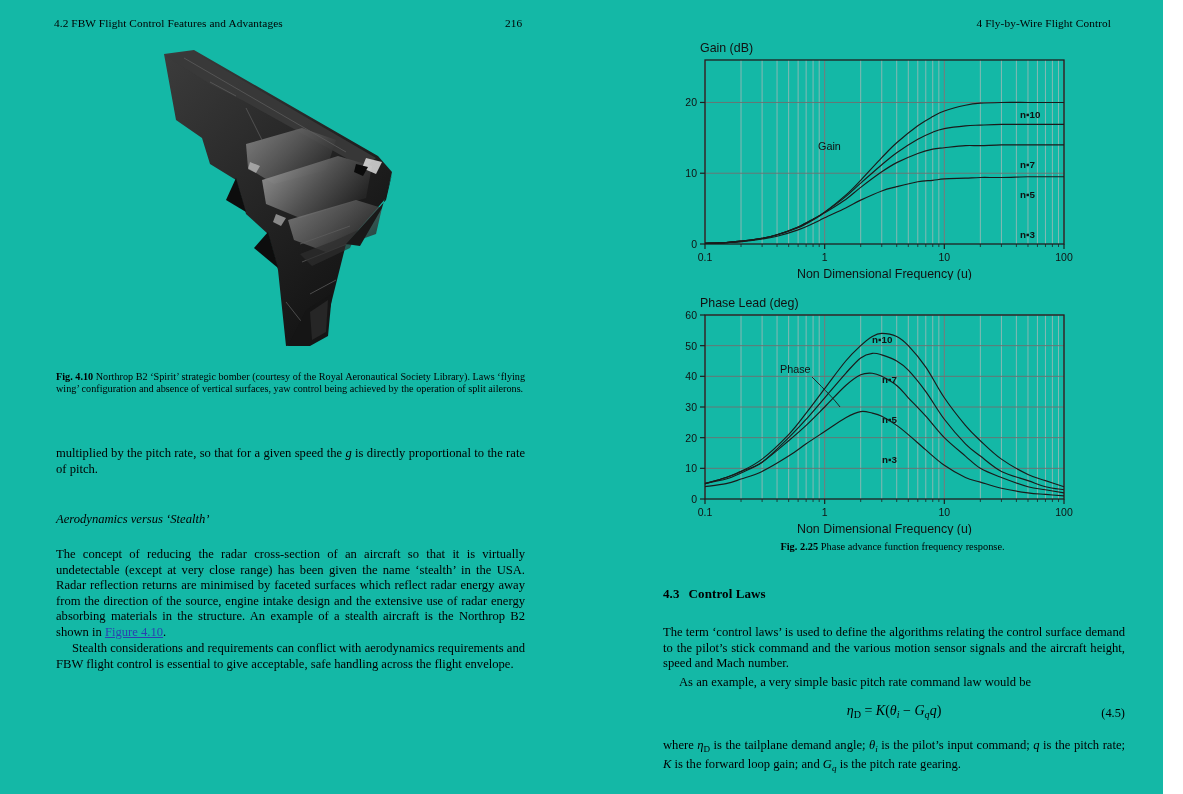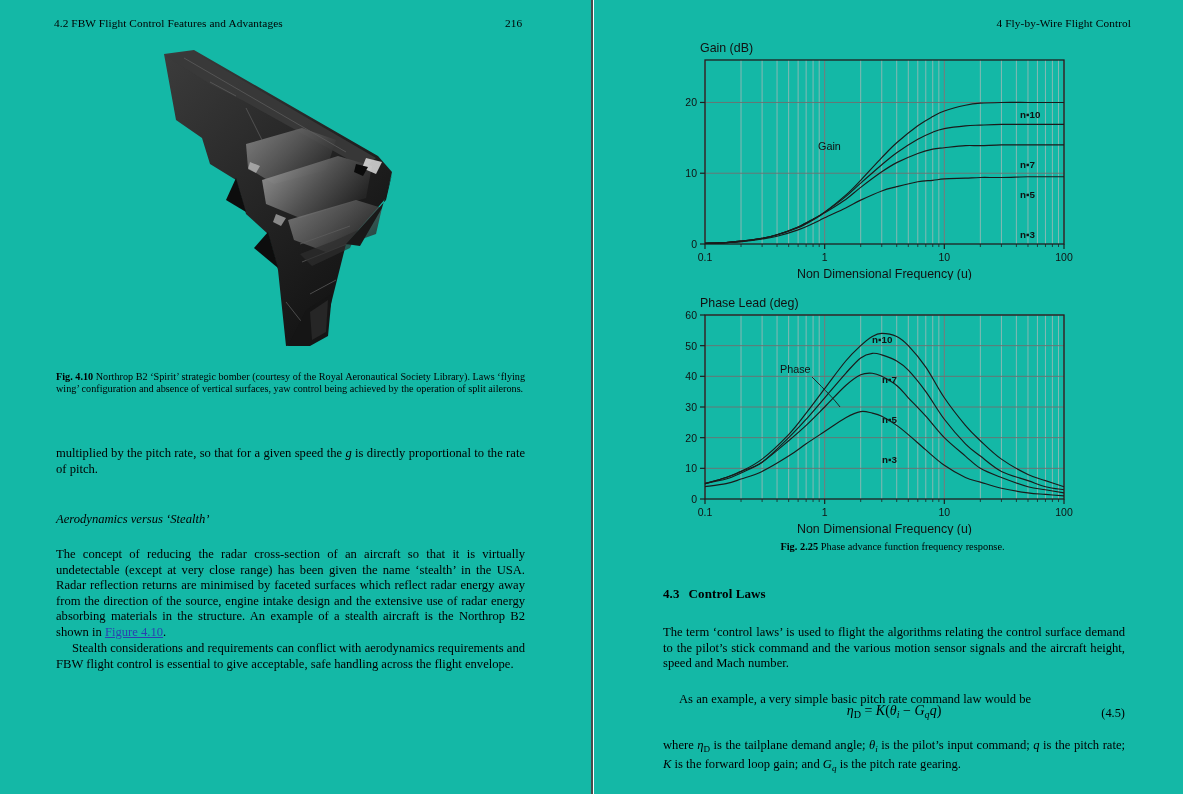--- a/index.html
+++ b/index.html
@@ -1,21 +1,21 @@
 <!DOCTYPE html>
 <html><head>
 <meta charset="utf-8">
 <style>
   html,body{margin:0;padding:0;background:#ffffff;}
   body{width:1183px;height:794px;position:relative;overflow:hidden;
        font-family:"Liberation Serif", serif;color:#000;}
 
   .page{position:absolute;top:0;height:794px;background:#14b8a6;}
   .page-left{left:0;width:592px;}
-  .page-right{left:594px;width:589px;}
+  .page-right{left:574px;width:589px;}
 
   .divider{position:absolute;left:591px;top:0;width:2px;height:794px;background:#4a4a4a;}
 
   
   .runhead{position:absolute;font-size:11.3px;letter-spacing:.1px;white-space:nowrap;}
   .rh-left-title{left:54px;top:17px;}
   .rh-left-num{left:505px;top:17px;}
   .rh-right-title{right:52px;top:17px;}
 
   
@@ -44,21 +44,21 @@
              font-size:10.4px;line-height:12.6px;text-align:center;}
   .fig-cap-r b{font-weight:bold;}
 
   .sec-head{position:absolute;left:663px;top:586px;font-size:13px;font-weight:bold;
             letter-spacing:.1px;}
   .sec-head .num{margin-right:9px;}
 
   .rbody{position:absolute;left:663px;width:462px;font-size:12.6px;line-height:15.6px;
          text-align:justify;}
   .r-p1{top:625px;}
-  .r-p2{top:692px;text-indent:16px;}
+  .r-p2{top:675px;text-indent:16px;}
 
   .eqrow{position:absolute;left:663px;top:703px;width:462px;height:26px;}
   .eq{position:absolute;left:0;right:0;text-align:center;font-size:14px;
       font-family:"Liberation Serif", serif;}
   .eqnum{position:absolute;right:0;top:3px;font-size:12.4px;}
   .r-p3{top:738px;}
 
   i.mathi{font-style:italic;}
   .sub{font-size:.72em;vertical-align:-.28em;font-style:italic;}
   .nosub{font-size:.72em;vertical-align:-.28em;font-style:normal;}
@@ -353,21 +353,21 @@
 </div>
 
 <div class="fig-cap-r">
   <b>Fig. 2.25</b><span> Phase advance function frequency response.</span>
 </div>
 
 <div class="sec-head">
   <span class="num">4.3</span><span>Control Laws</span>
 </div>
 
-<div class="rbody r-p1">The term ‘control laws’ is used to flight the algorithms relating the control surface demand to the pilot’s stick command and the various motion sensor signals and the aircraft height, speed and Mach number.</div>
+<div class="rbody r-p1">The term ‘control laws’ is used to define the algorithms relating the control surface demand to the pilot’s stick command and the various motion sensor signals and the aircraft height, speed and Mach number.</div>
 
 <div class="rbody r-p2">As an example, a very simple basic pitch rate command law would be</div>
 
 <div class="eqrow">
   <div class="eq">
     <i class="mathi">η</i><span class="nosub">D</span> = <i class="mathi">K</i>(<i class="mathi">θ</i><span class="sub">i</span> − <i class="mathi">G</i><span class="sub">q</span><i class="mathi">q</i>)
   </div>
   <div class="eqnum">(4.5)</div>
 </div>
 

